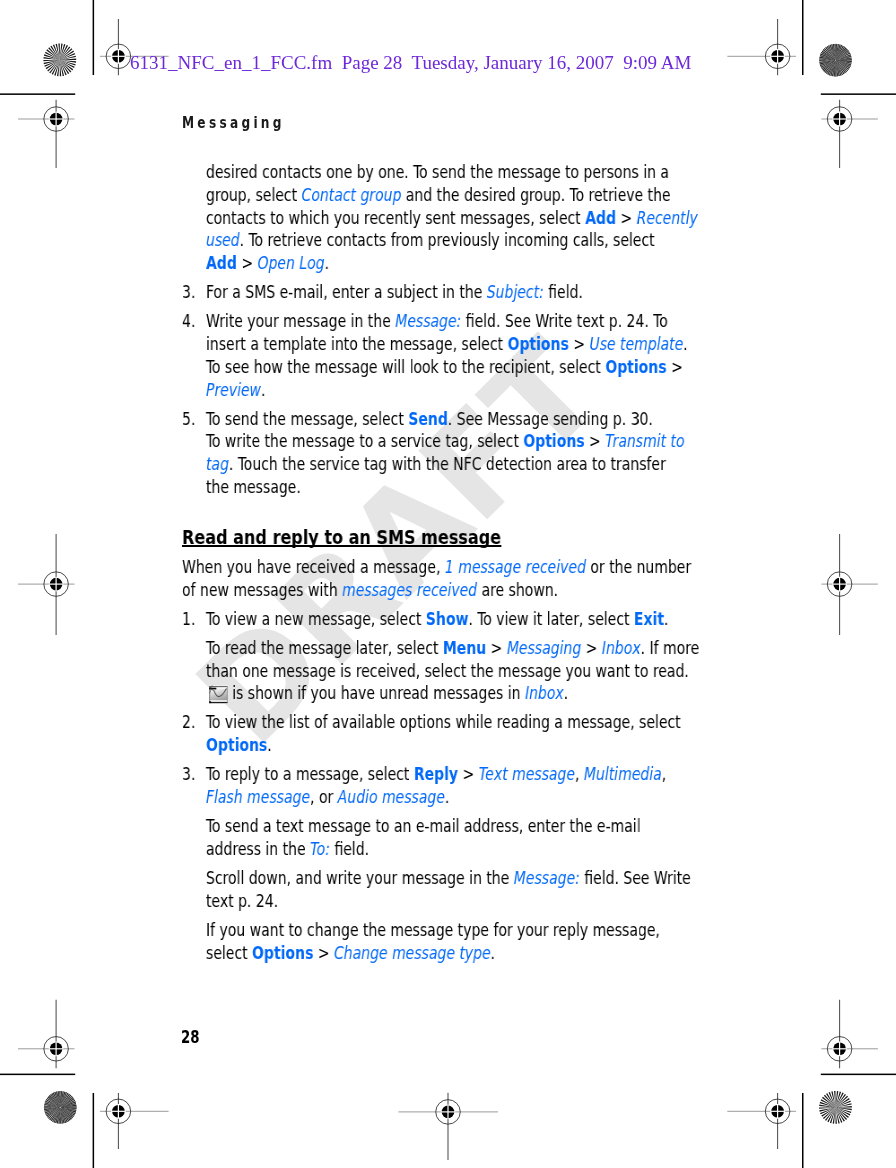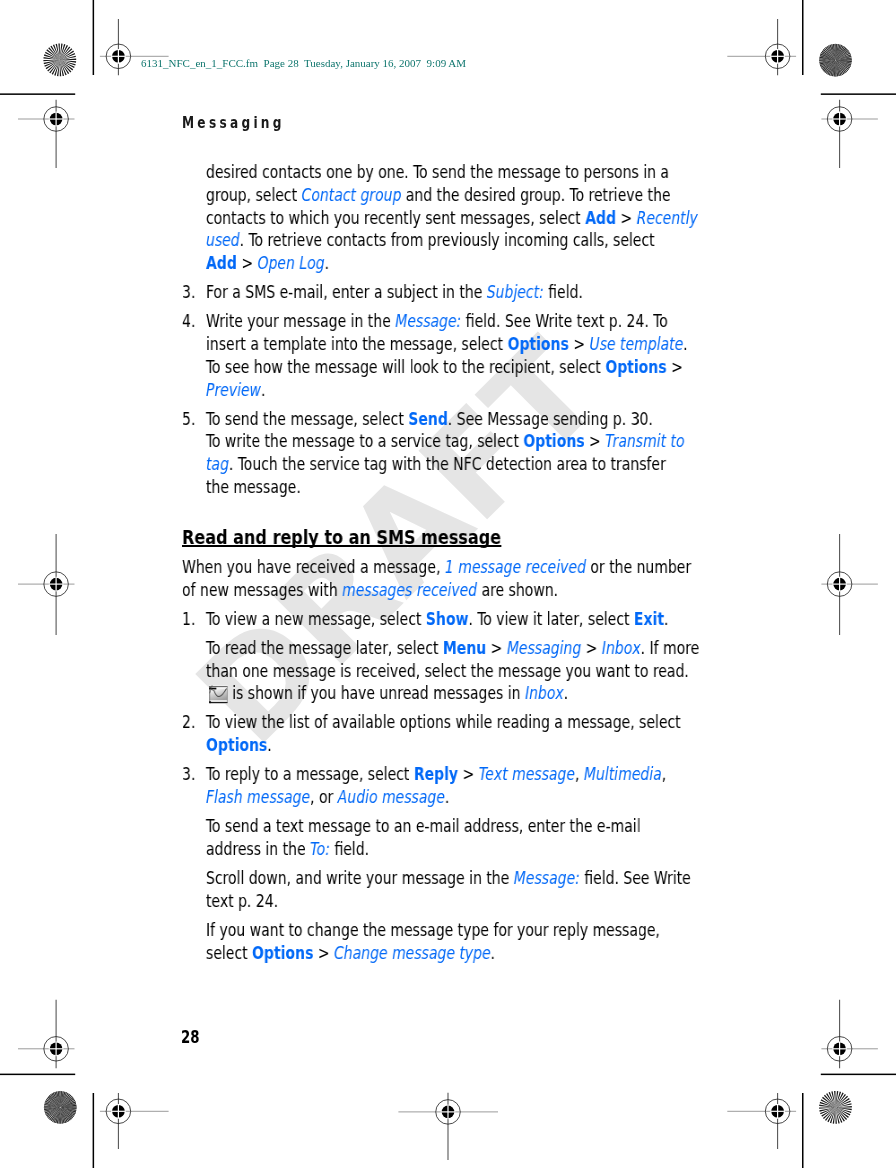--- a/index.html
+++ b/index.html
@@ -13,23 +13,23 @@
 
   
   .watermark{position:absolute;left:0;top:0;width:896px;height:1168px;
      overflow:hidden;pointer-events:none;}
   .wm-text{position:absolute;font-family:"DejaVu Sans",sans-serif;
      font-weight:700;color:#e5e5e5;white-space:nowrap;
      left:175.7px;top:672.4px;font-size:133px;line-height:133px;
      transform:rotate(-45deg);transform-origin:0 0;}
 
   
-  .fmheader{position:absolute;left:141px;top:54.0px;
+  .fmheader{position:absolute;left:130px;top:54.0px;
      font-family:"Liberation Serif",serif;
-     font-size:11px;line-height:18px;color:#0f766e;white-space:pre;
+     font-size:19px;line-height:18px;color:#6d28d9;white-space:pre;
      transform:translateZ(0);}
 
   
   .runhead{position:absolute;left:182.3px;top:114.1px;font-weight:700;font-size:15.0px;
      letter-spacing:3.65px;color:#1a1a1a;transform:scaleX(0.9) translateZ(0);transform-origin:0 0;}
   .content{position:absolute;left:182px;top:160.5px;width:600px;white-space:nowrap;font-size:17.35px;
      line-height:22.78px;color:#000;transform:scaleX(0.897);transform-origin:0 0;will-change:transform;}
   .pnum{position:absolute;left:181px;top:1026.6px;font-weight:700;font-size:17.0px;color:#000;
      transform:scaleX(0.87) translateZ(0);transform-origin:0 0;}
   .blk{margin-top:6.3px;}

